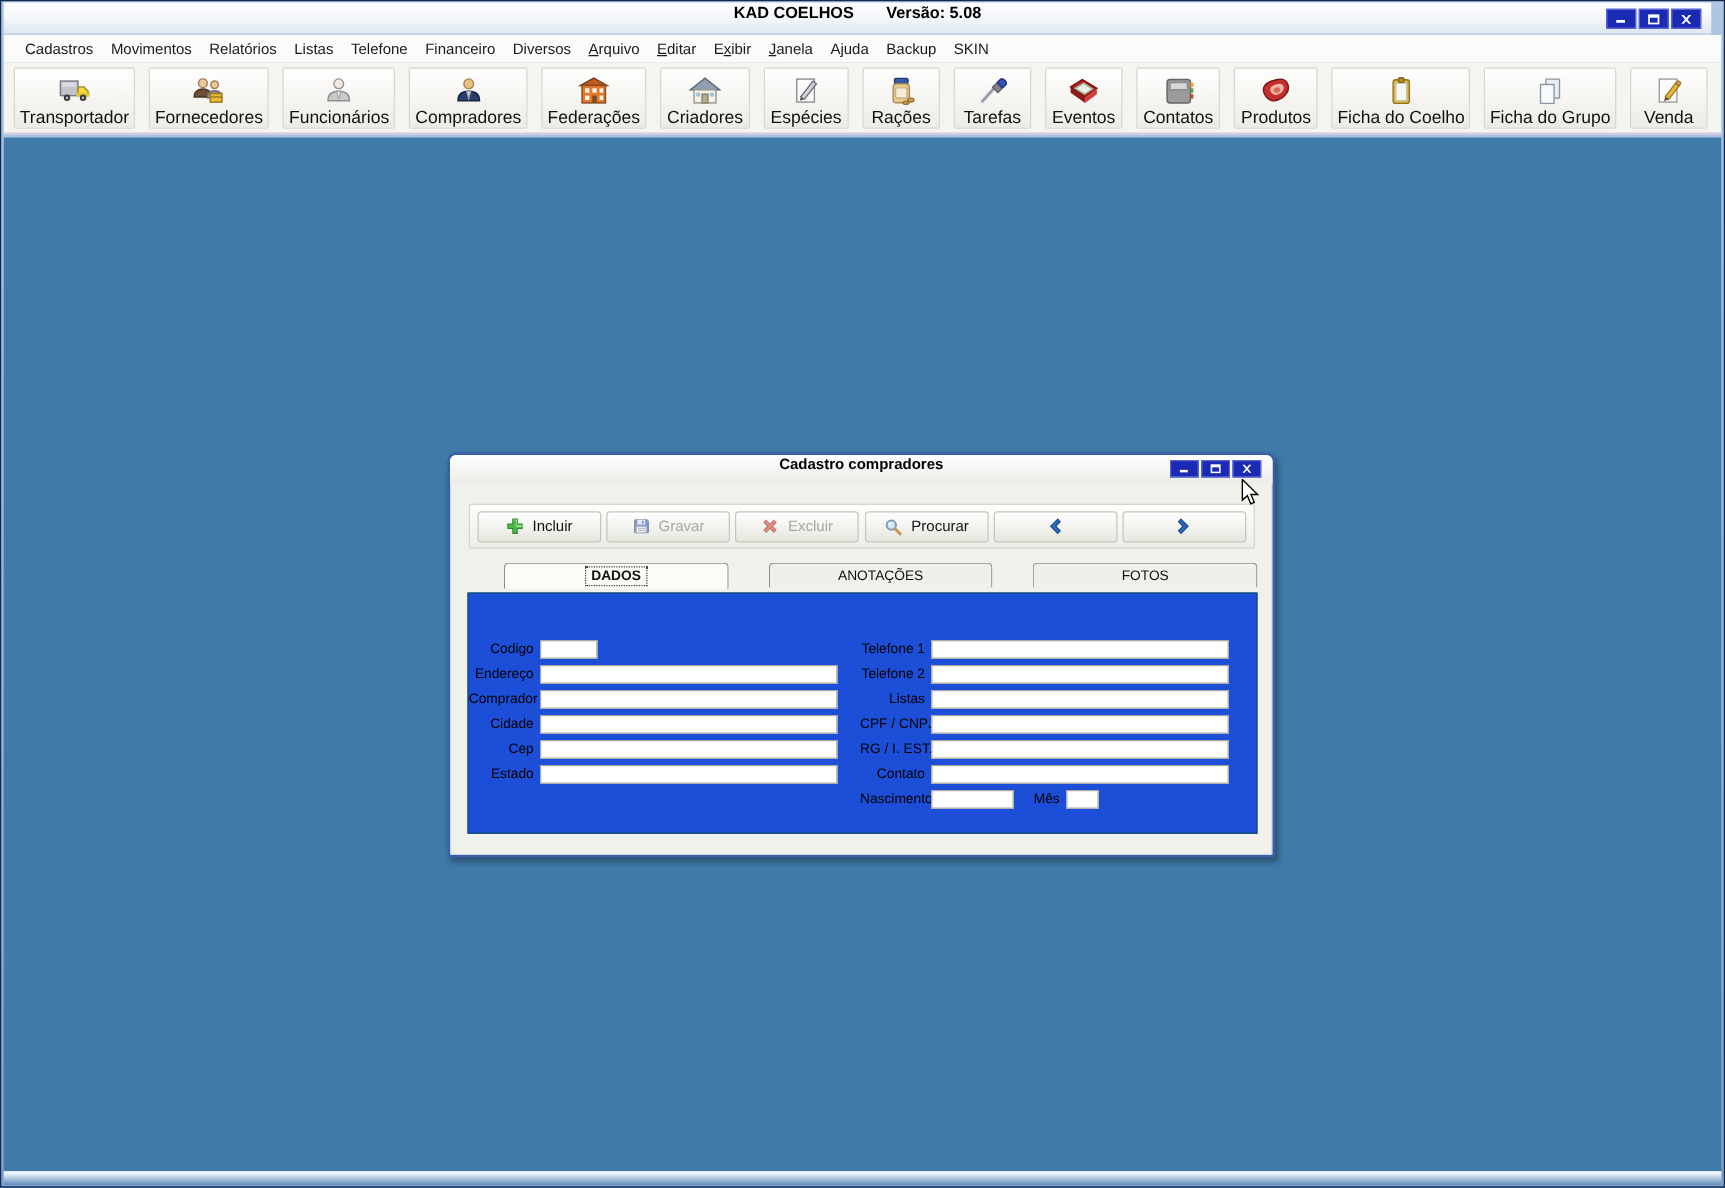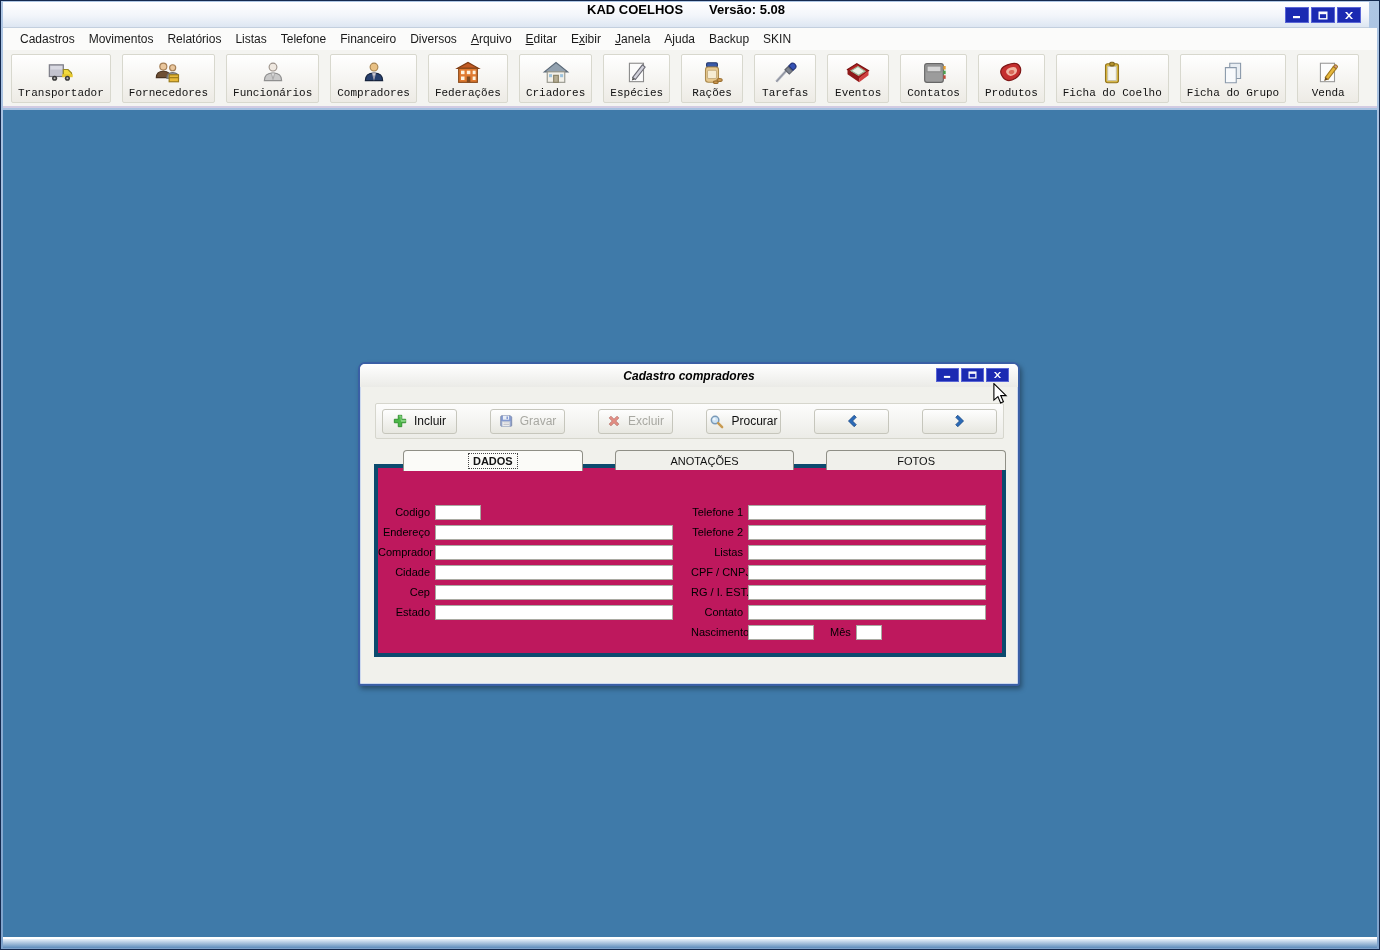--- a/index.html
+++ b/index.html
@@ -23,54 +23,54 @@
     display:flex; align-items:center; padding-left:10px; }
   .menu-item { font-size:12px; color:#1a1a1a; padding:3px 7px; }
   .menu-item u { text-decoration:underline; }
 
   .toolbar { position:absolute; top:50px; left:3px; right:3px; height:58px; background:#f4f4f1;
     border-bottom:2px solid #d2cbe2; display:flex; align-items:flex-start; padding:4px 0 0 8px; }
   .tool-btn { height:49px; min-width:62px; margin-right:11px; border:1px solid #d8d8ce; border-radius:2px;
     background:linear-gradient(180deg,#ffffff,#edebe5); display:flex; flex-direction:column;
     align-items:center; justify-content:flex-end; padding:2px 6px 2px 6px; }
   .tool-btn .ticon { height:28px; display:flex; align-items:center; }
-  .tool-btn .tlabel { font-size:11px; color:#111; white-space:nowrap; line-height:13px;font-family:Liberation Mono, monospace; }
+  .tool-btn .tlabel { font-size:14px; color:#111; white-space:nowrap; line-height:13px; }
 
   .desktop { position:absolute; top:110px; left:3px; right:3px; bottom:13px; background:#3f7aa9; }
   .bottom-frame { position:absolute; left:3px; right:3px; bottom:2px; height:11px;
     border-top:2px solid #ffffff; background:linear-gradient(180deg,#e8f1fa,#5e8cbb); }
 
   
   .dlg { position:absolute; left:358px; top:362px; width:662px; height:324px;
     border:2px solid #3a5fa5; border-radius:7px 7px 3px 3px; background:#f1f1ec;
     box-shadow:2px 3px 5px rgba(0,0,0,.35), inset 0 0 0 1px #ccd8ee; }
   .dlg-titlebar { height:23px; border-radius:5px 5px 0 0;
     background:linear-gradient(180deg,#ffffff,#ebebe7); position:relative;
-    display:flex; align-items:center; justify-content:center;font-style:italic; }
+    display:flex; align-items:flex-start; justify-content:center; }
   .dlg-title { font-size:12px; font-weight:bold; color:#000; }
   .dlg .win-controls { right:9px; top:4px; }
 
   .dlg-toolbar { position:absolute; left:15px; right:14px; top:39px; height:36px;
     border:1px solid #d6d6cd; border-radius:2px; background:linear-gradient(180deg,#fdfdfc,#ecece7);
     display:flex; align-items:center; justify-content:space-between; padding:0 6px; }
-  .dbtn { width:75px; height:25px; border:1px solid #c6c6bc; border-radius:3px;
+  .dbtn { width:99px; height:25px; border:1px solid #c6c6bc; border-radius:3px;
     background:linear-gradient(180deg,#fefefe,#e7e7e0);
     display:flex; align-items:center; justify-content:center; gap:7px; font-size:12px; color:#111; }
   .dbtn.disabled { color:#a8a8a2; }
   .dbtn.disabled svg { opacity:.55; }
 
   .tabs { position:absolute; left:14px; right:12px; top:86px; height:20px; display:flex; gap:3px; }
   .tab { flex:1; border:1px solid #8f8f86; border-bottom:none; border-radius:4px 4px 0 0;
     background:linear-gradient(180deg,#fafaf7,#ededе8); background:#f0f0eb;
     display:flex; align-items:center; justify-content:center; font-size:11px; color:#111; position:relative; z-index:2;margin-left:29px; }
   .tab.active { background:#fbfbf8; font-weight:bold; height:21px; }
   .tab.active .tab-label { outline:1px dotted #444; padding:1px 4px; }
 
-  .tab-panel { position:absolute; left:14px; right:12px; top:100px; height:193px;
-    border:4px solid #0c4a6e; background:#be185d; z-index:1; }
+  .tab-panel { position:absolute; left:14px; right:12px; top:110px; height:193px;
+    border:1px solid #0c4a6e; background:#1d4ed8; z-index:1; }
 
   .fcol { position:absolute; top:34px; }
   .fcol.left { left:0; }
   .fcol.right { left:313px; }
   .frow { display:flex; align-items:center; height:20px; }
   .flabel { width:57px; text-align:right; padding-right:5px; font-size:11px; color:#000; white-space:nowrap; }
   .finput { height:15px; border:1px solid #a9a9a1; background:#fff; font-size:11px; padding:0 2px;
     font-family:"Liberation Sans", sans-serif; }
   .w-full { width:238px; } .w-codigo { width:46px; } .w-nasc { width:66px; } .w-mes { width:26px; }
   .mes-label { font-size:11px; color:#000; margin-left:16px; margin-right:5px; }

